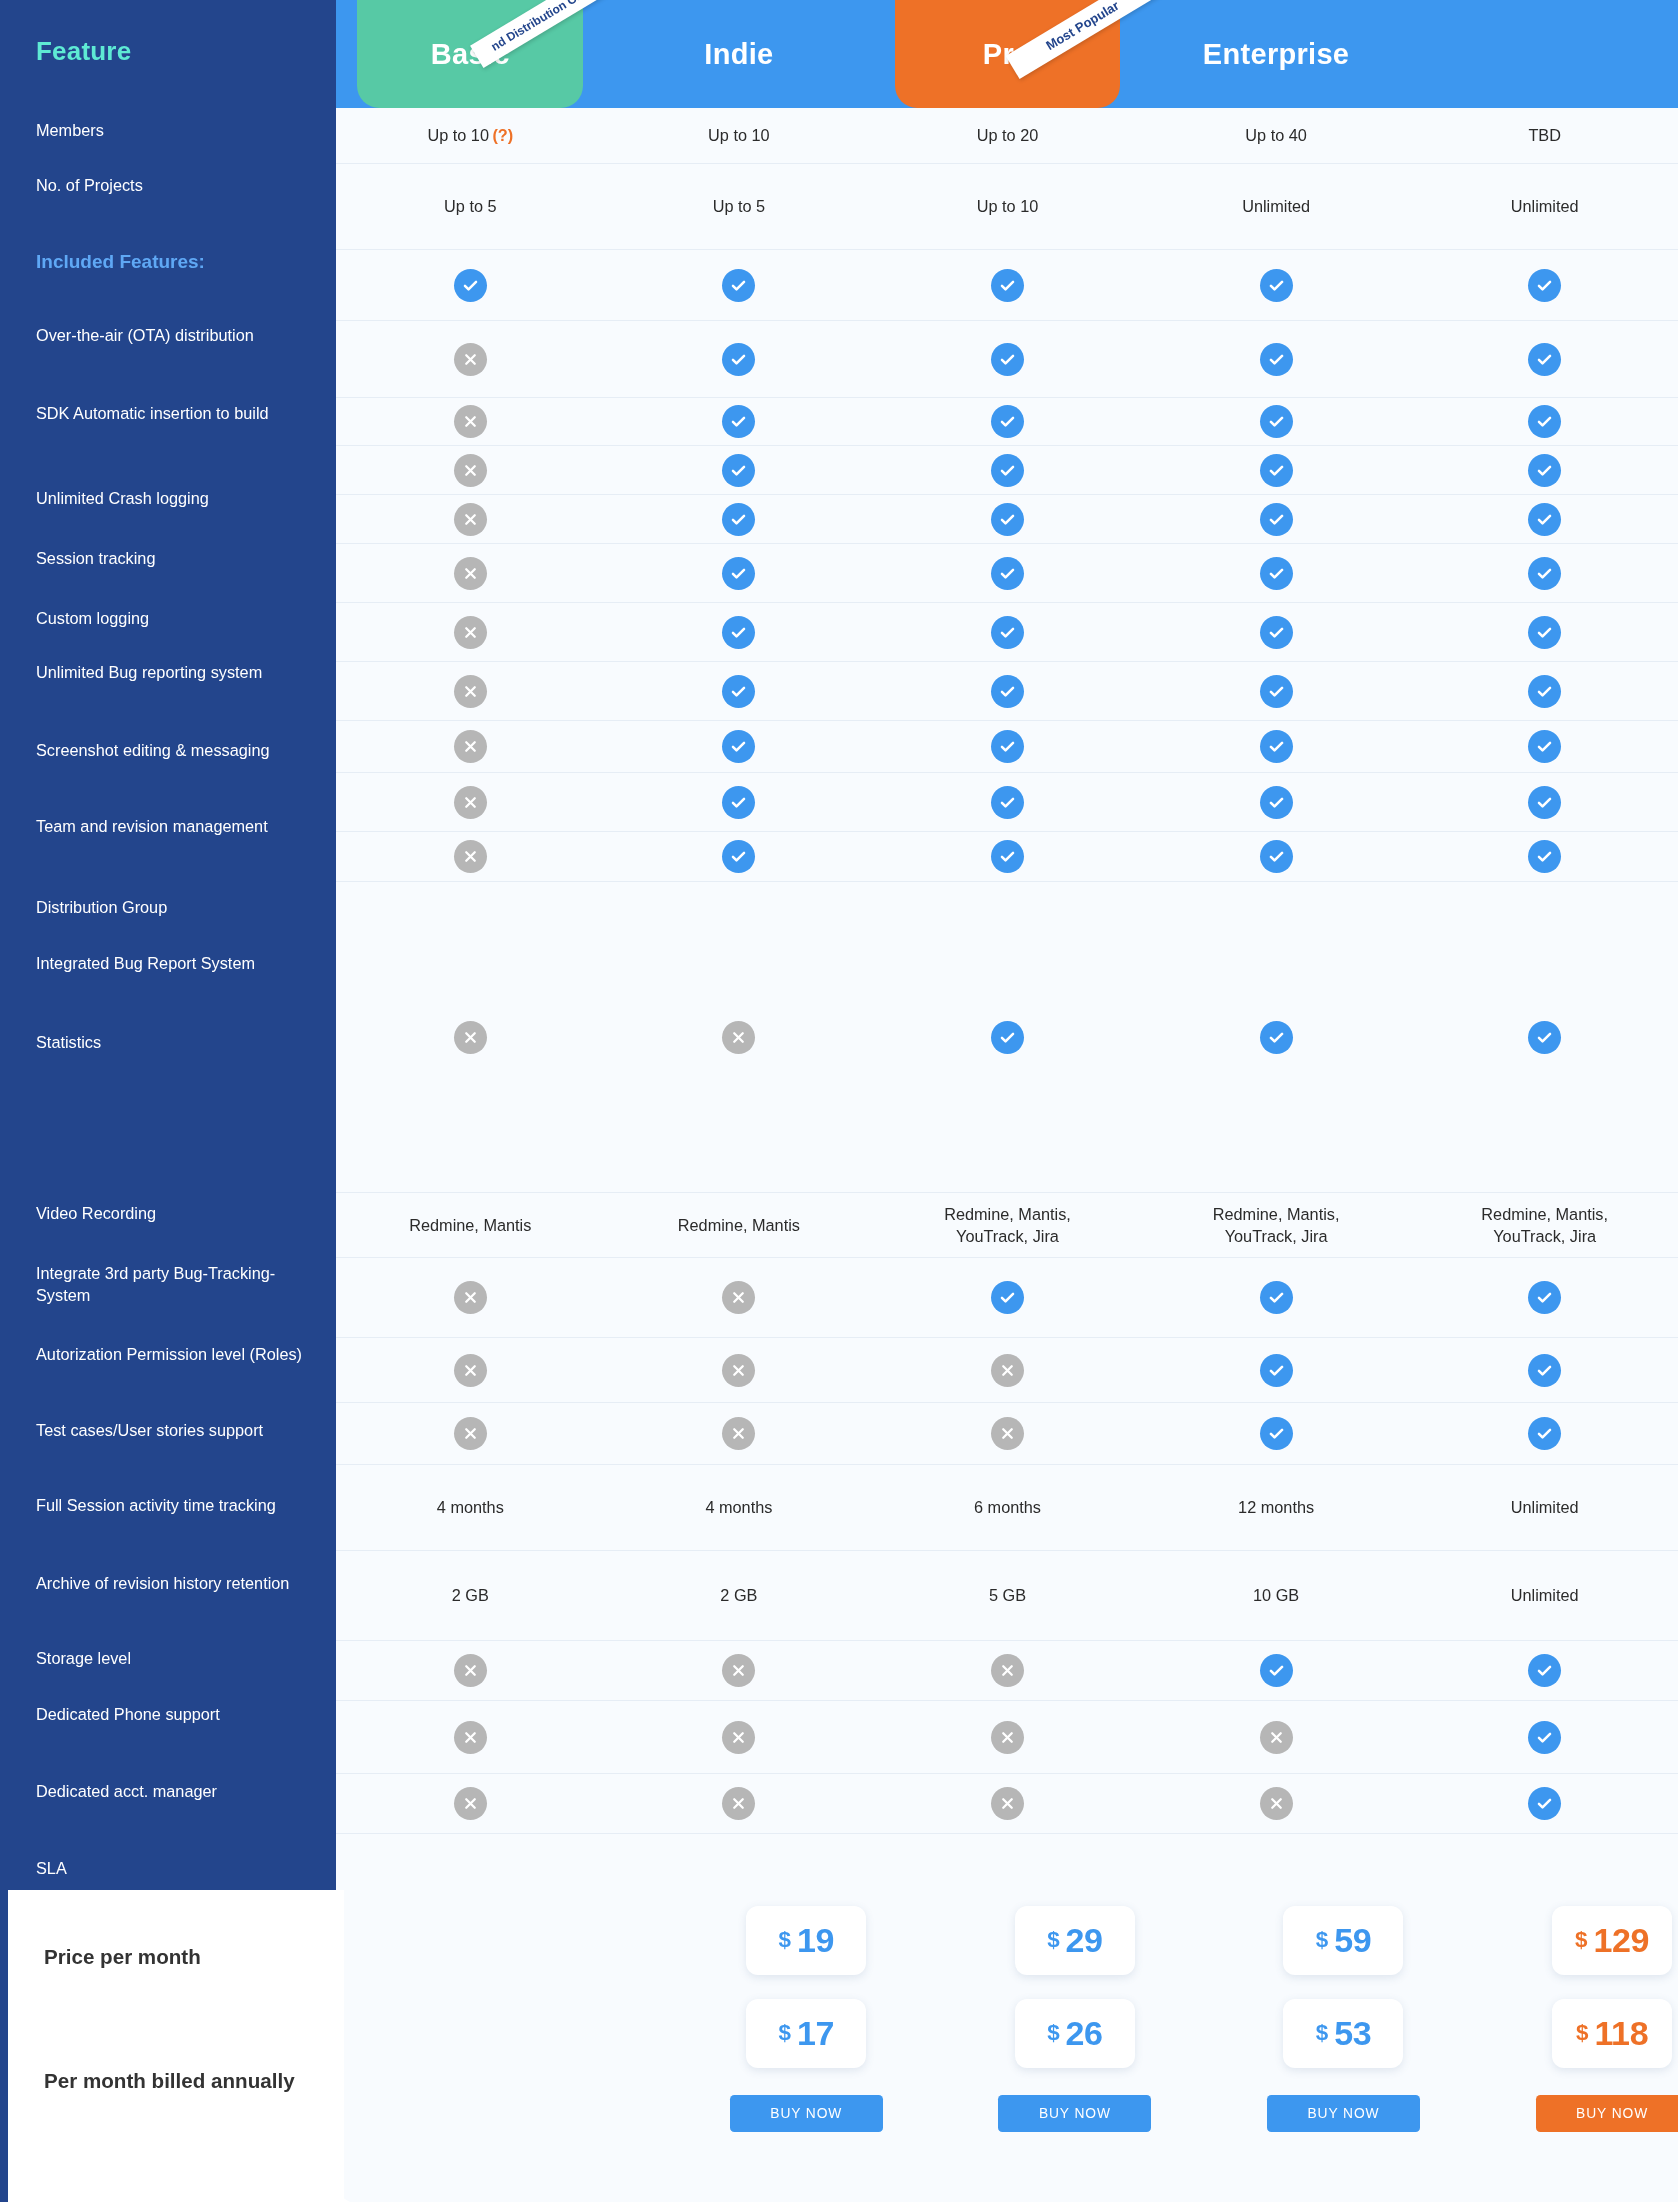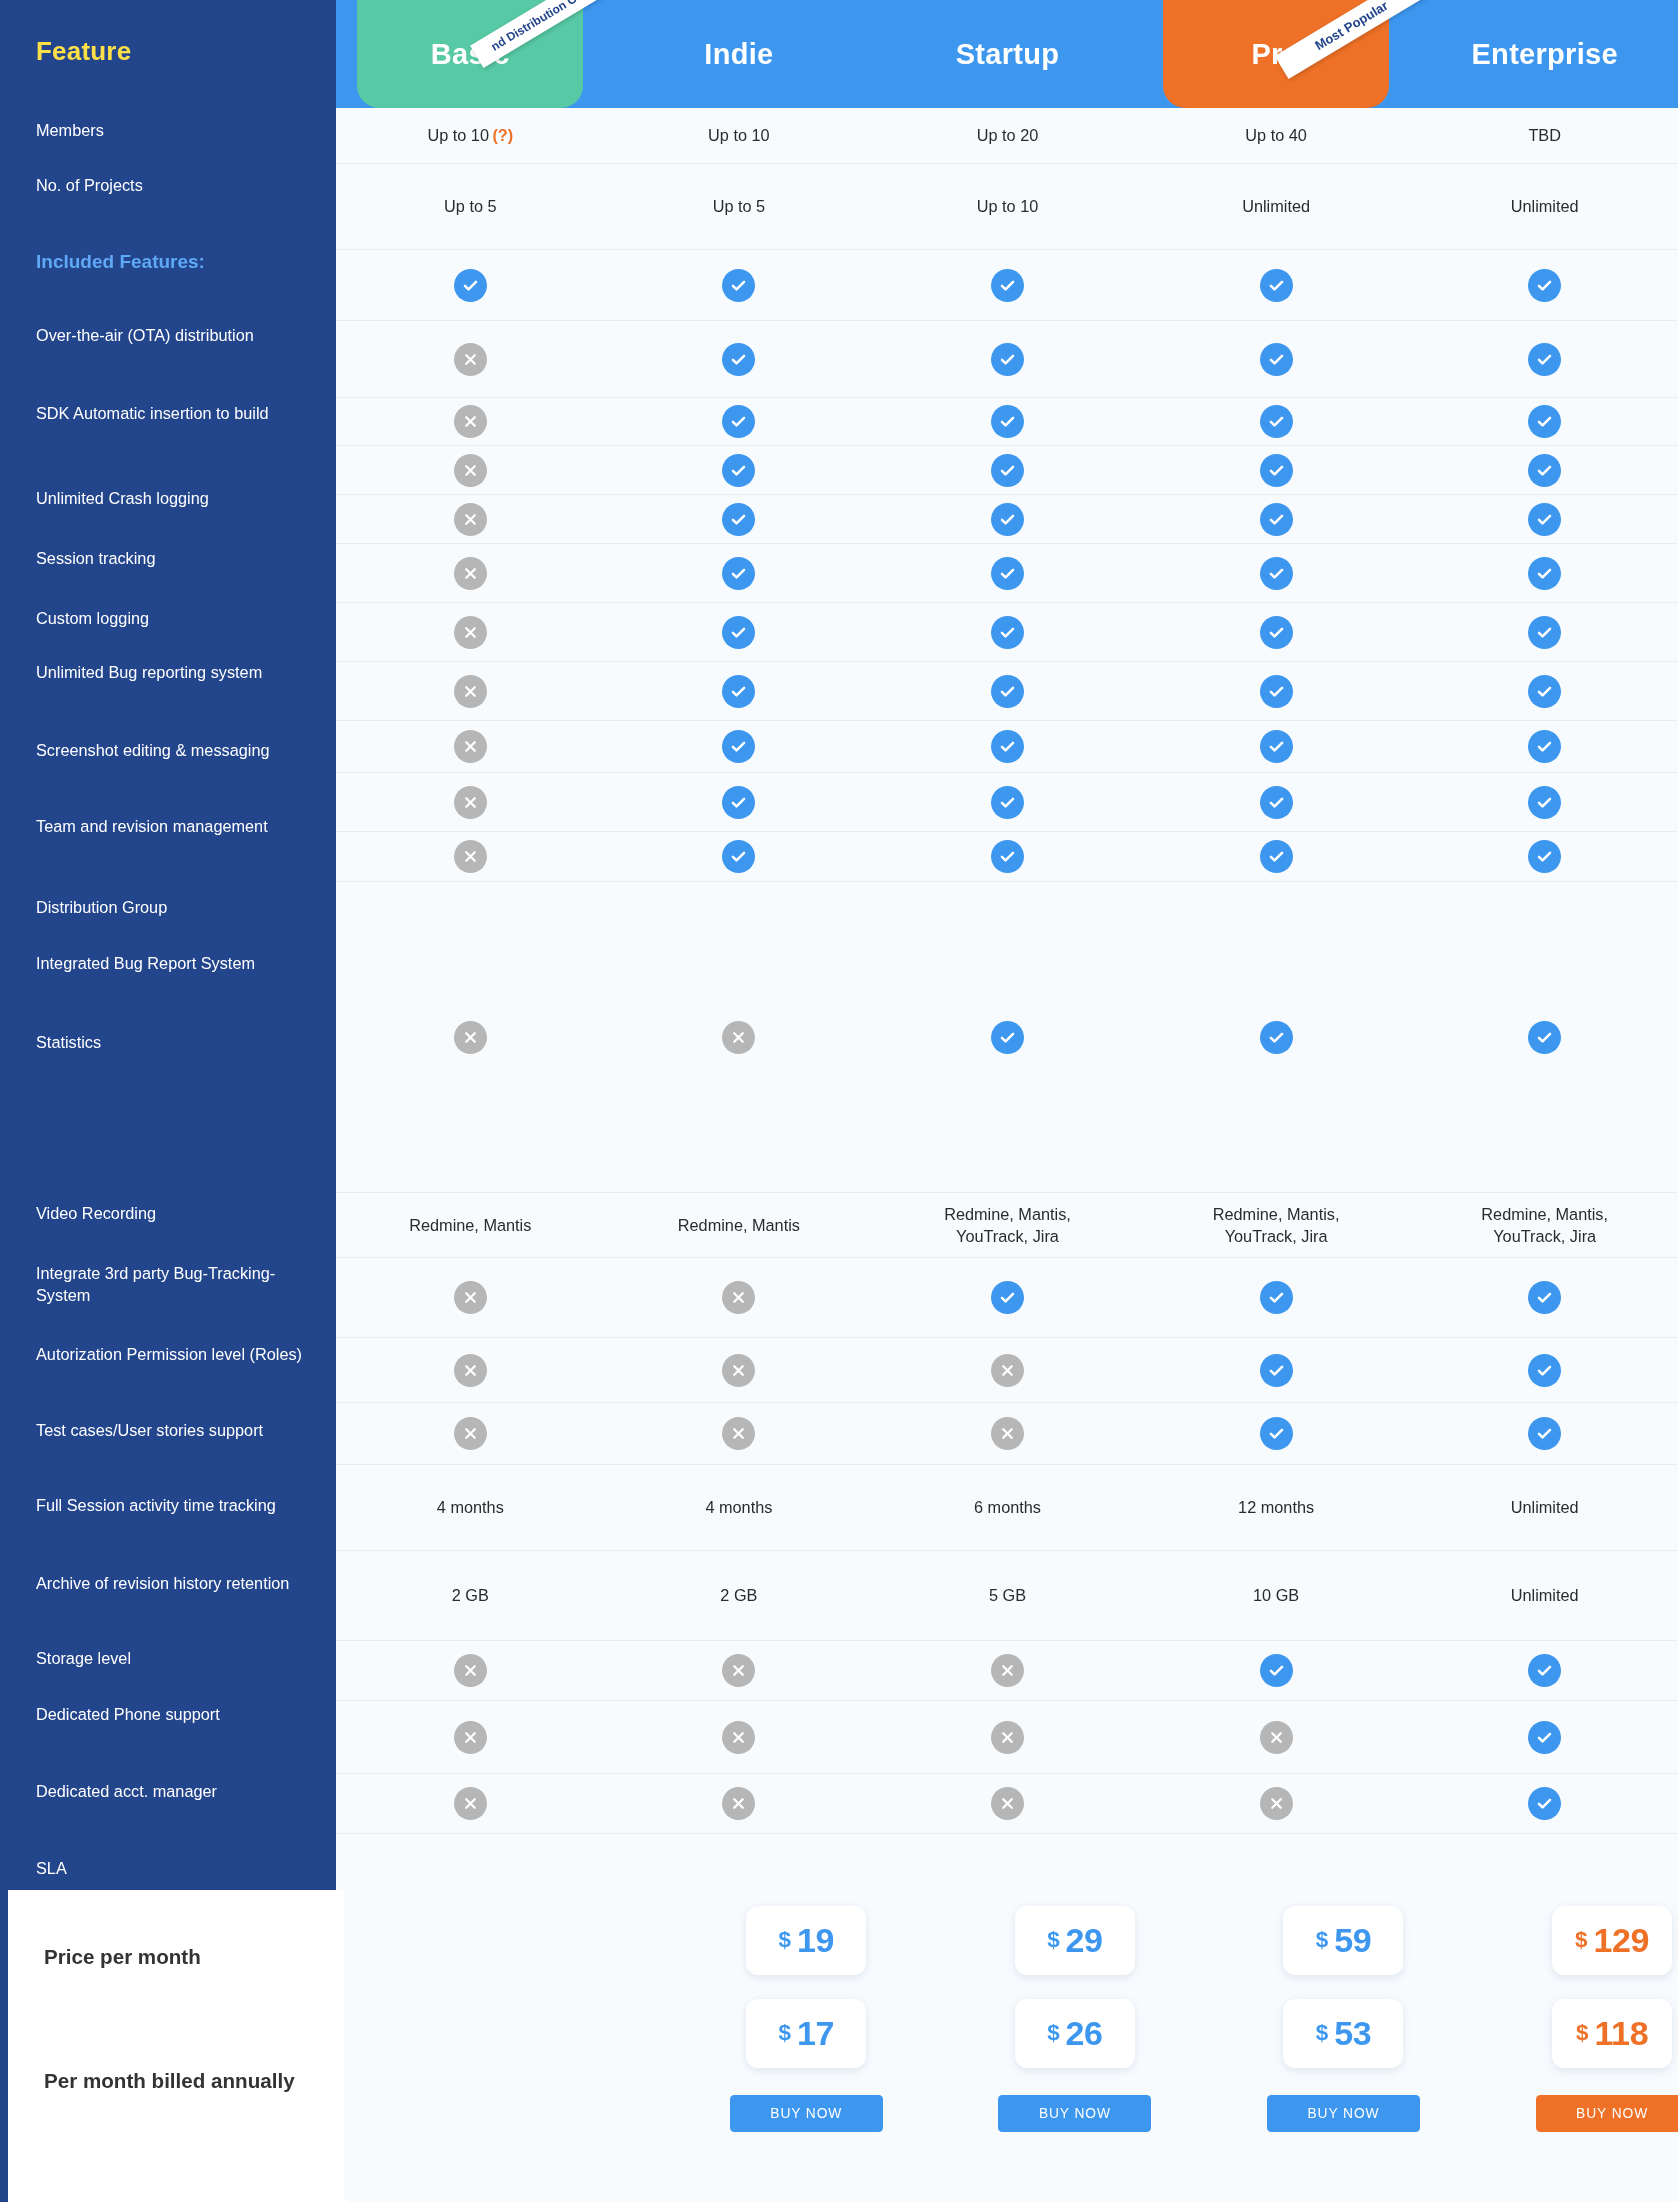--- a/index.html
+++ b/index.html
@@ -30,21 +30,21 @@
     z-index: 3;
   }
   .sidebar-inner { position: relative; height: 1890px; }
 
   .sidebar-title {
     position: absolute;
     left: 36px;
     top: 36px;
     font-size: 26px;
     font-weight: bold;
-    color: #fde047;
+    color: #5eead4;
     letter-spacing: 0.2px;
   }
 
   .side-row {
     position: absolute;
     left: 36px;
     color: #ffffff;
     font-size: 16.3px;
     line-height: 21.5px;
     width: 275px;
@@ -264,23 +264,20 @@
     <div class="plan-headers" id="plan-headers">
         <div class="plan-head">
           <div class="plan-tab green"></div>
           <div class="ribbon small">nd Distribution Only</div>
           <span class="plan-name">Basic</span>
         </div>
         <div class="plan-head">
           <span class="plan-name">Indie</span>
         </div>
         <div class="plan-head">
-          <span class="plan-name">Startup</span>
-        </div>
-        <div class="plan-head">
           <div class="plan-tab orange"></div>
           <div class="ribbon">Most Popular</div>
           <span class="plan-name">Pro</span>
         </div>
         <div class="plan-head">
           <span class="plan-name">Enterprise</span>
         </div>
       </div>
   </div>
 

